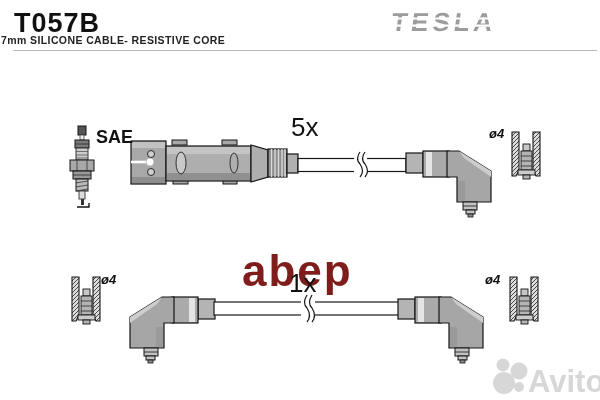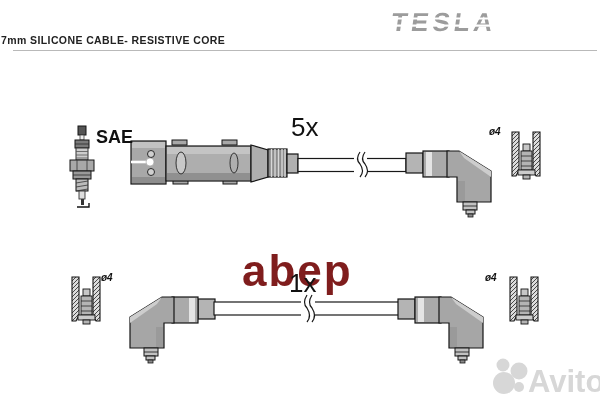--- a/index.html
+++ b/index.html
@@ -17,21 +17,21 @@
     letter-spacing:0.4px;
   }
   .header-rule{
     left:13px;top:50px;width:584px;height:1px;background:#b9b9b9;
   }
   .brand-logo{left:384px;top:4px;width:130px;height:36px;}
   .qty-label{font-size:26px;font-weight:400;color:#111;}
   .qty-5x{left:291px;top:112px;}
   .qty-1x{left:289px;top:268px;}
   .sae-label{left:96px;top:127px;font-size:18px;font-weight:600;color:#111;}
-  .dia-label{font-size:10px;font-weight:600;font-style:italic;color:#111;}
+  .dia-label{font-size:13px;font-weight:600;font-style:italic;color:#111;}
   .dia-top-right{left:489px;top:126px;}
   .dia-bottom-left{left:101px;top:272px;}
   .dia-bottom-right{left:485px;top:272px;}
   .wm-center{
     left:242px;top:246px;font-size:44px;font-weight:bold;color:#7f1d1d;
     letter-spacing:2px;
   }
   .wm-avito{left:486px;top:352px;width:114px;height:48px;}
   .diagram-svg{left:0;top:0;width:600px;height:400px;}
 </style>
@@ -142,20 +142,21 @@
       <path d="M307,295 q-5,8 0,13 q5,8 0,14" fill="none" stroke="#181818" stroke-width="1.2"></path>
       <path d="M312,295 q-5,8 0,13 q5,8 0,14" fill="none" stroke="#181818" stroke-width="1.2"></path>
     </g>
 
     <use href="#boot" transform="translate(-8,146)"></use>
 
     <use href="#sleeve" transform="translate(-440,145)"></use>
     <use href="#sleeve" transform="translate(-2,145)"></use>
   </svg>
 
+  <div class="abs part-number">T057B</div>
   <div class="abs subtitle">7mm SILICONE CABLE- RESISTIVE CORE</div>
   <svg class="abs brand-logo" viewBox="0 0 130 36" xmlns="http://www.w3.org/2000/svg">
     <text x="10" y="27" transform="skewX(-8)" font-family="Liberation Sans, sans-serif" font-size="26" font-weight="bold" letter-spacing="4" fill="#9c9c9c">TESLA</text>
     <rect x="0" y="13.5" width="130" height="2" fill="#ffffff"></rect>
     <rect x="0" y="20.5" width="130" height="2.2" fill="#ffffff"></rect>
   </svg>
   <div class="abs header-rule"></div>
 
   <div class="abs wm-center">abep</div>
   <div class="abs sae-label">SAE</div>

